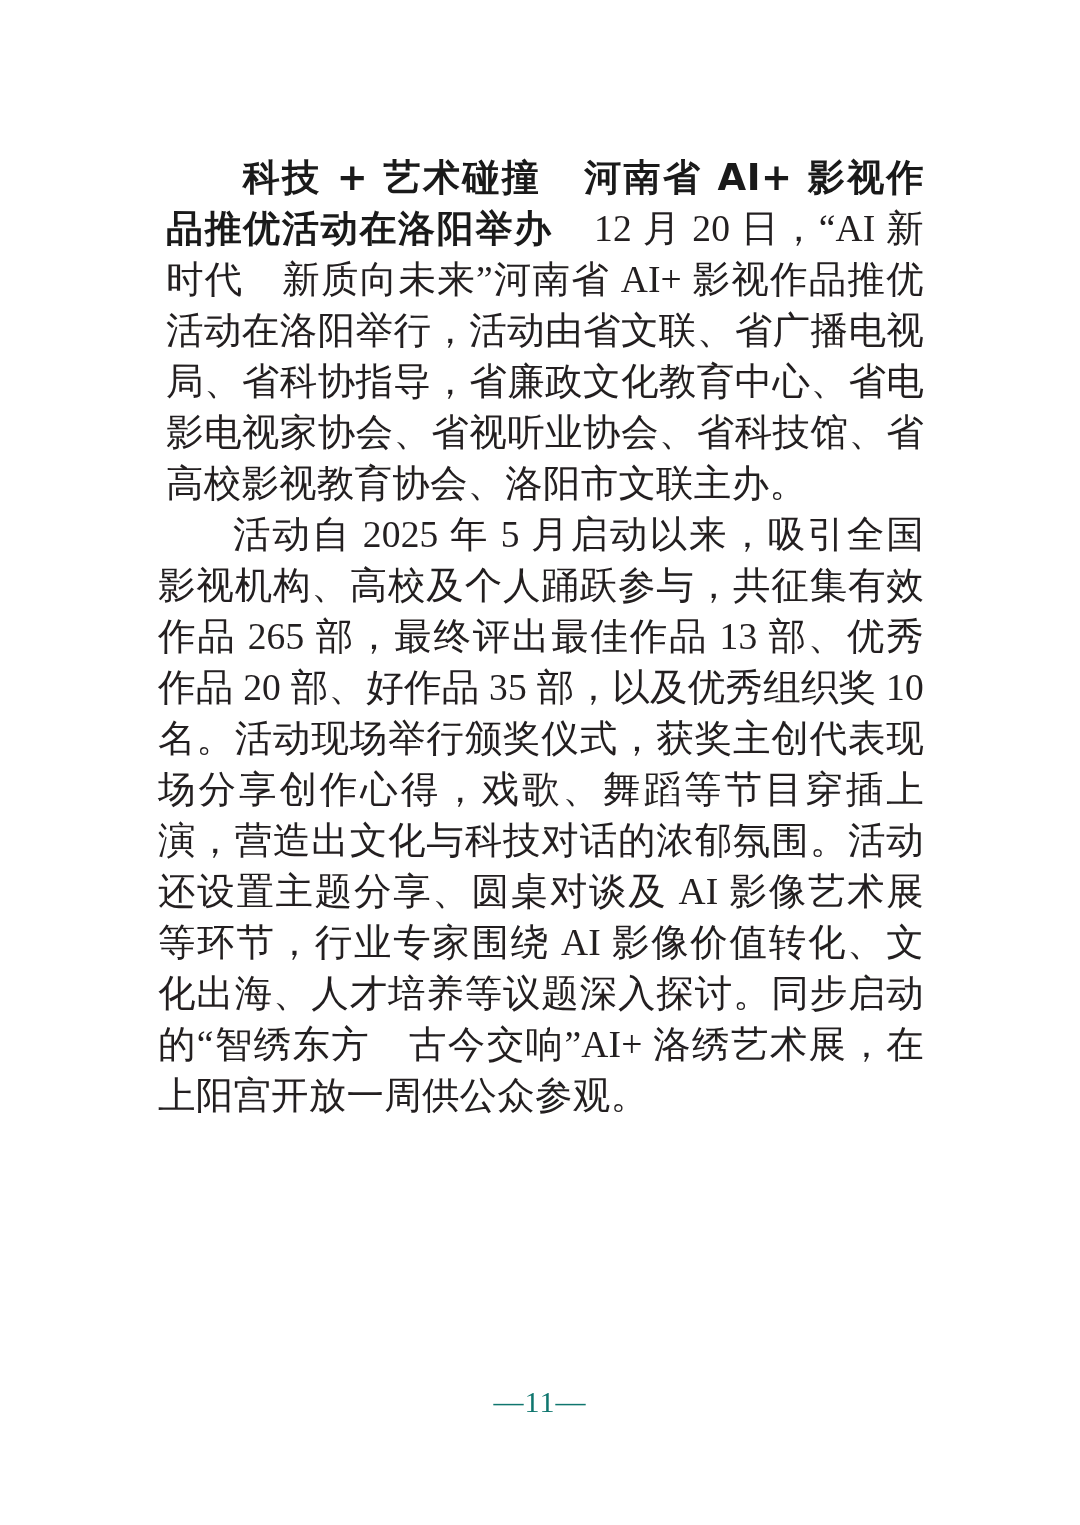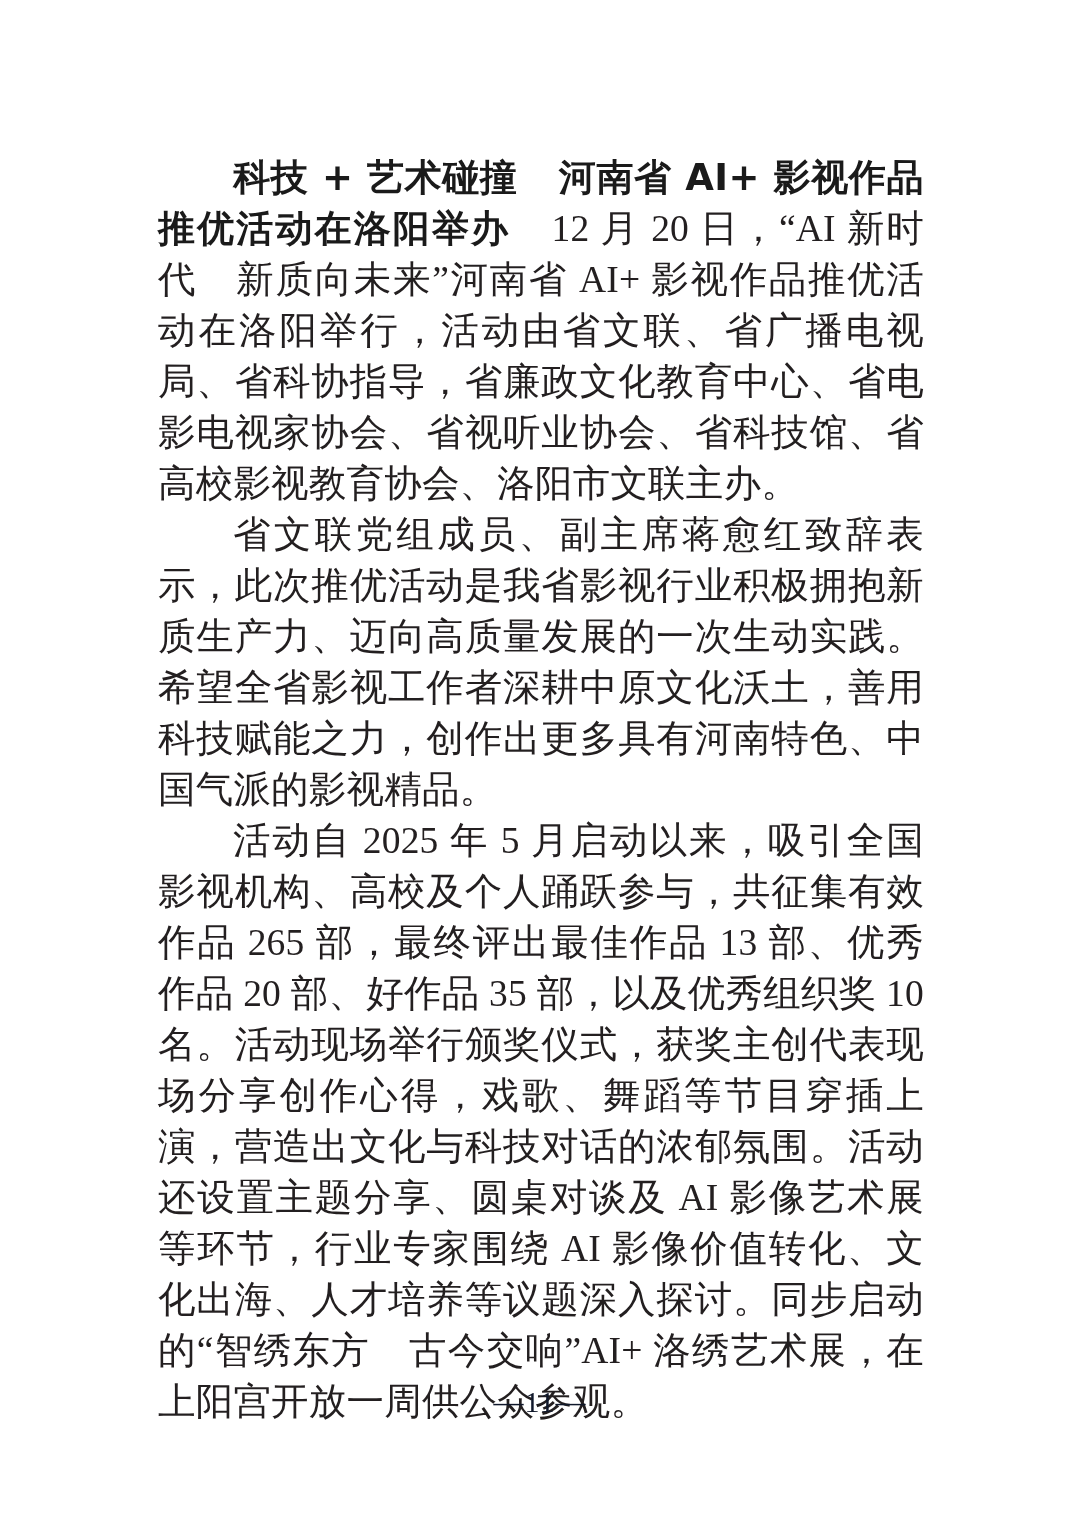--- a/index.html
+++ b/index.html
@@ -45,20 +45,21 @@
 
   .article p {
     margin: 0;
     text-indent: 2em;
     text-align: justify;
     text-justify: inter-character;
   }
 
   .article p.lead {
     text-indent: 0;
+    margin-left: 8px;
   }
 
   
   .headline-run {
     font-family: "DejaVu Sans", "Liberation Sans", sans-serif;
     font-weight: bold;
     font-size: 37px;
     letter-spacing: 0.5px;
     color: #1a1a1a;
   }
@@ -74,35 +75,34 @@
   }
 
   .footer {
     position: absolute;
     left: 0;
     top: 1385px;
     width: 1080px;
     text-align: center;
     font-size: 30px;
     letter-spacing: 1px;
-    color: #0f172a;
+    color: #0f766e;
     font-family: "Liberation Serif", "DejaVu Serif", serif;
   }
 </style>
 </head>
 <body>
 
 <div class="page">
 
   <div class="content">
     <div class="article">
 
       <p class="lead"><span class="headline-indent"></span><span class="headline-run">科技 + 艺术碰撞</span><span class="gap"></span><span class="headline-run">河南省 AI+ 影视作品推优活动在洛阳举办</span><span class="gap"></span><span>12 月 20 日，“AI 新时代　新质向未来”河南省 AI+ 影视作品推优活动在洛阳举行，活动由省文联、省广播电视局、省科协指导，省廉政文化教育中心、省电影电视家协会、省视听业协会、省科技馆、省高校影视教育协会、洛阳市文联主办。</span></p>
 
-      <p><span>省文联党组成员、副主席蒋愈红致辞表示，此次推优活动是我省影视行业积极拥抱新质生产力、迈向高质量发展的一次生动实践。希望全省影视工作者深耕中原文化沃土，善用科技赋能之力，创作出更多具有河南特色、中国气派的影视精品。</span></p>
 
       <p><span>活动自 2025 年 5 月启动以来，吸引全国影视机构、高校及个人踊跃参与，共征集有效作品 265 部，最终评出最佳作品 13 部、优秀作品 20 部、好作品 35 部，以及优秀组织奖 10 名。活动现场举行颁奖仪式，获奖主创代表现场分享创作心得，戏歌、舞蹈等节目穿插上演，营造出文化与科技对话的浓郁氛围。活动还设置主题分享、圆桌对谈及 AI 影像艺术展等环节，行业专家围绕 AI 影像价值转化、文化出海、人才培养等议题深入探讨。同步启动的“智绣东方　古今交响”AI+ 洛绣艺术展，在上阳宫开放一周供公众参观。</span></p>
 
     </div>
   </div>
 
   <div class="footer">—11—</div>
 
 </div>
 

